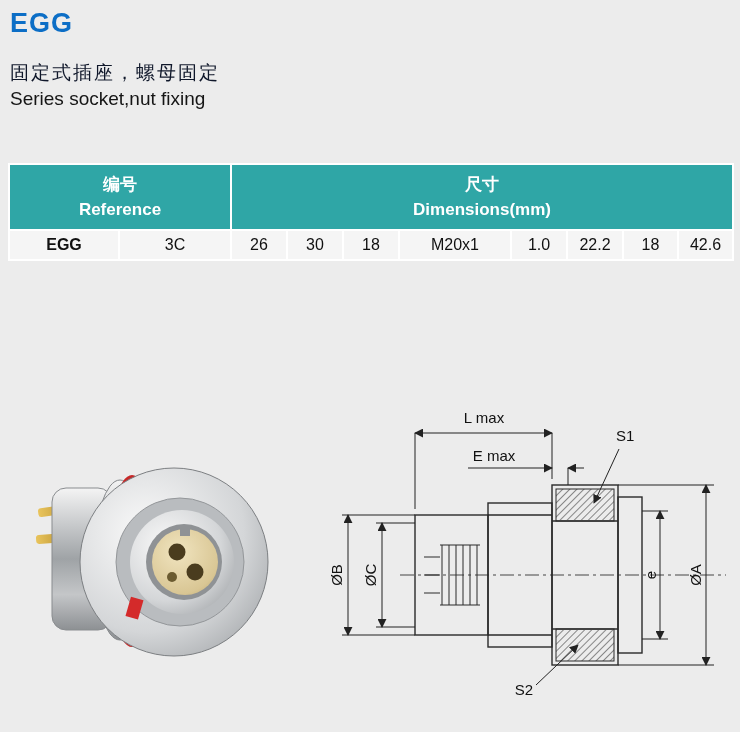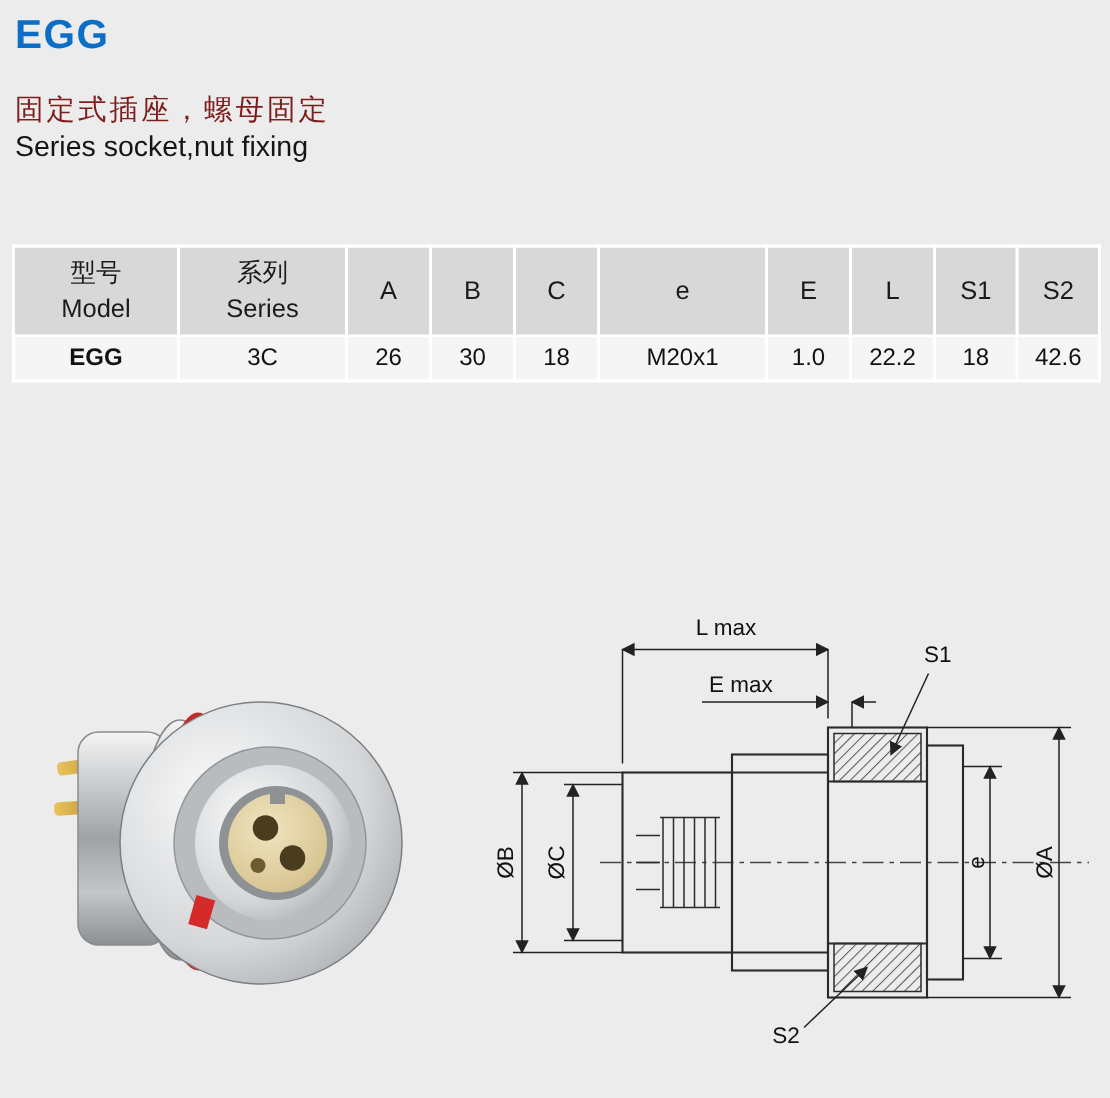--- a/index.html
+++ b/index.html
@@ -11,21 +11,21 @@
     color:#111;
     overflow:hidden;
   }
   .page-title {
     position:absolute; left:10px; top:8px;
     font-size:27px; font-weight:bold; color:#0c6ec6;
     letter-spacing:1px;
   }
   .subtitle-cn {
     position:absolute; left:10px; top:60px;
-    font-size:19px; color:#7f1d1d; letter-spacing:2px;
+    font-size:19px; color:#0f172a; letter-spacing:2px;
   }
   .subtitle-en {
     position:absolute; left:10px; top:88px;
     font-size:19px; color:#151515;
   }
   table.spec {
     position:absolute; left:8px; top:163px; width:724px;
     border-collapse:collapse; table-layout:fixed;
   }
   table.spec th, table.spec td {
@@ -68,37 +68,29 @@
     <col style="width:56px">
       <col style="width:56px">
       <col style="width:56px">
     <col style="width:112px">
     <col style="width:56px">
       <col style="width:56px">
       <col style="width:55px">
       <col style="width:55px">
   </colgroup>
   <thead>
-    <tr class="sub-row">
-      <th>
-        <div>型号</div>
-        <div>Model</div>
+    <tr class="group-row">
+      <th colspan="2">
+        <div>编号</div>
+        <div>Reference</div>
       </th>
-      <th>
-        <div>系列</div>
-        <div>Series</div>
+      <th colspan="8">
+        <div>尺寸</div>
+        <div>Dimensions(mm)</div>
       </th>
-      <th>A</th>
-      <th>B</th>
-      <th>C</th>
-      <th>e</th>
-      <th>E</th>
-      <th>L</th>
-      <th>S1</th>
-      <th>S2</th>
     </tr>
   </thead>
   <tbody>
     <tr class="data-row">
       <td class="model-cell">EGG</td>
       <td>3C</td>
       <td>26</td>
       <td>30</td>
       <td>18</td>
       <td>M20x1</td>

